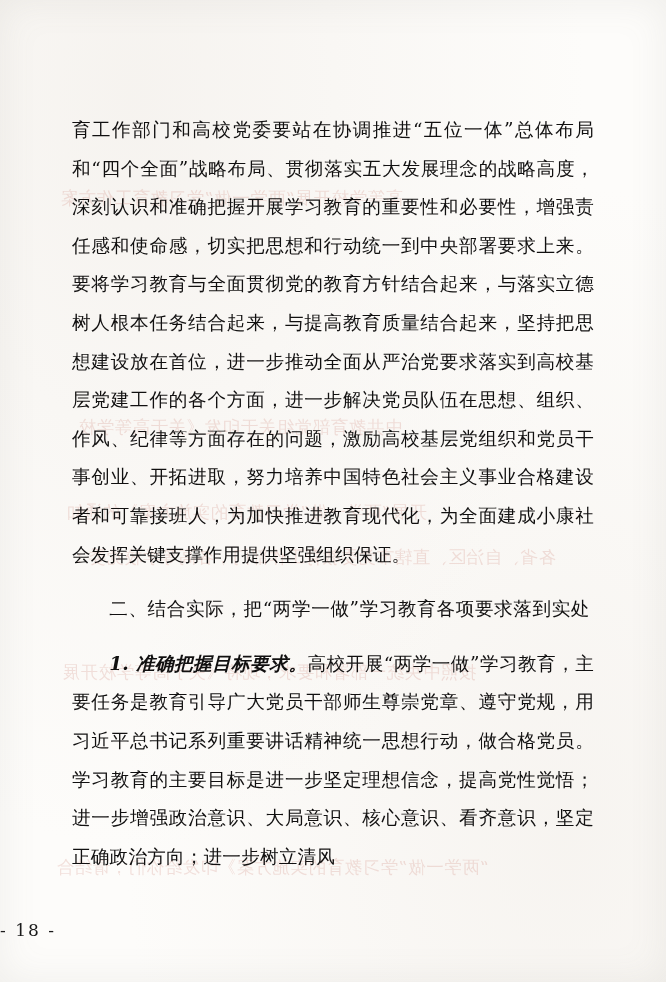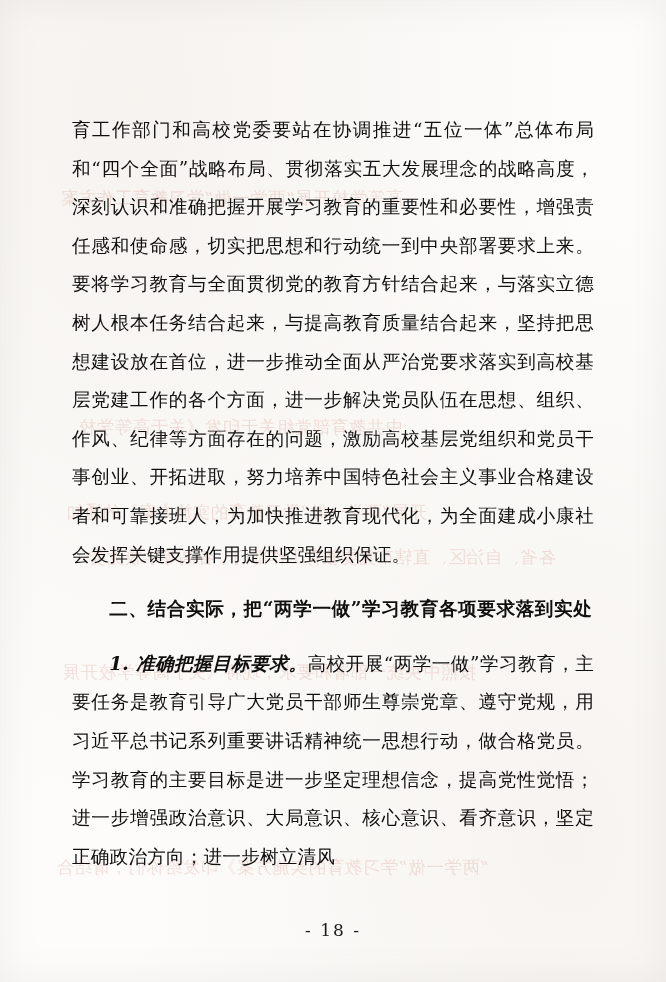--- a/index.html
+++ b/index.html
@@ -55,35 +55,35 @@
     text-justify: inter-ideograph;
     letter-spacing: 0.2px;
   }
   p {
     margin: 16px;
   }
   p.indent {
     text-indent: 2em;
   }
   .heading {
-    font-weight: bold;
+    font-weight: normal;
     text-indent: 2em;
     letter-spacing: 0.6px;
   }
   .run-bold {
     font-weight: bold;
     font-style: italic;
   }
   .page-number {
     position: absolute;
     z-index: 3;
     left: 0;
     right: 0;
     bottom: 42px;
-    text-align: center;
+    text-align: left;
     font-size: 17px;
     color: #1a1a1a;
     letter-spacing: 2px;
     font-family: "DejaVu Serif", "Liberation Serif", serif;
   }
   
   .edge-shade {
     position: absolute;
     inset: 0;
     pointer-events: none;

